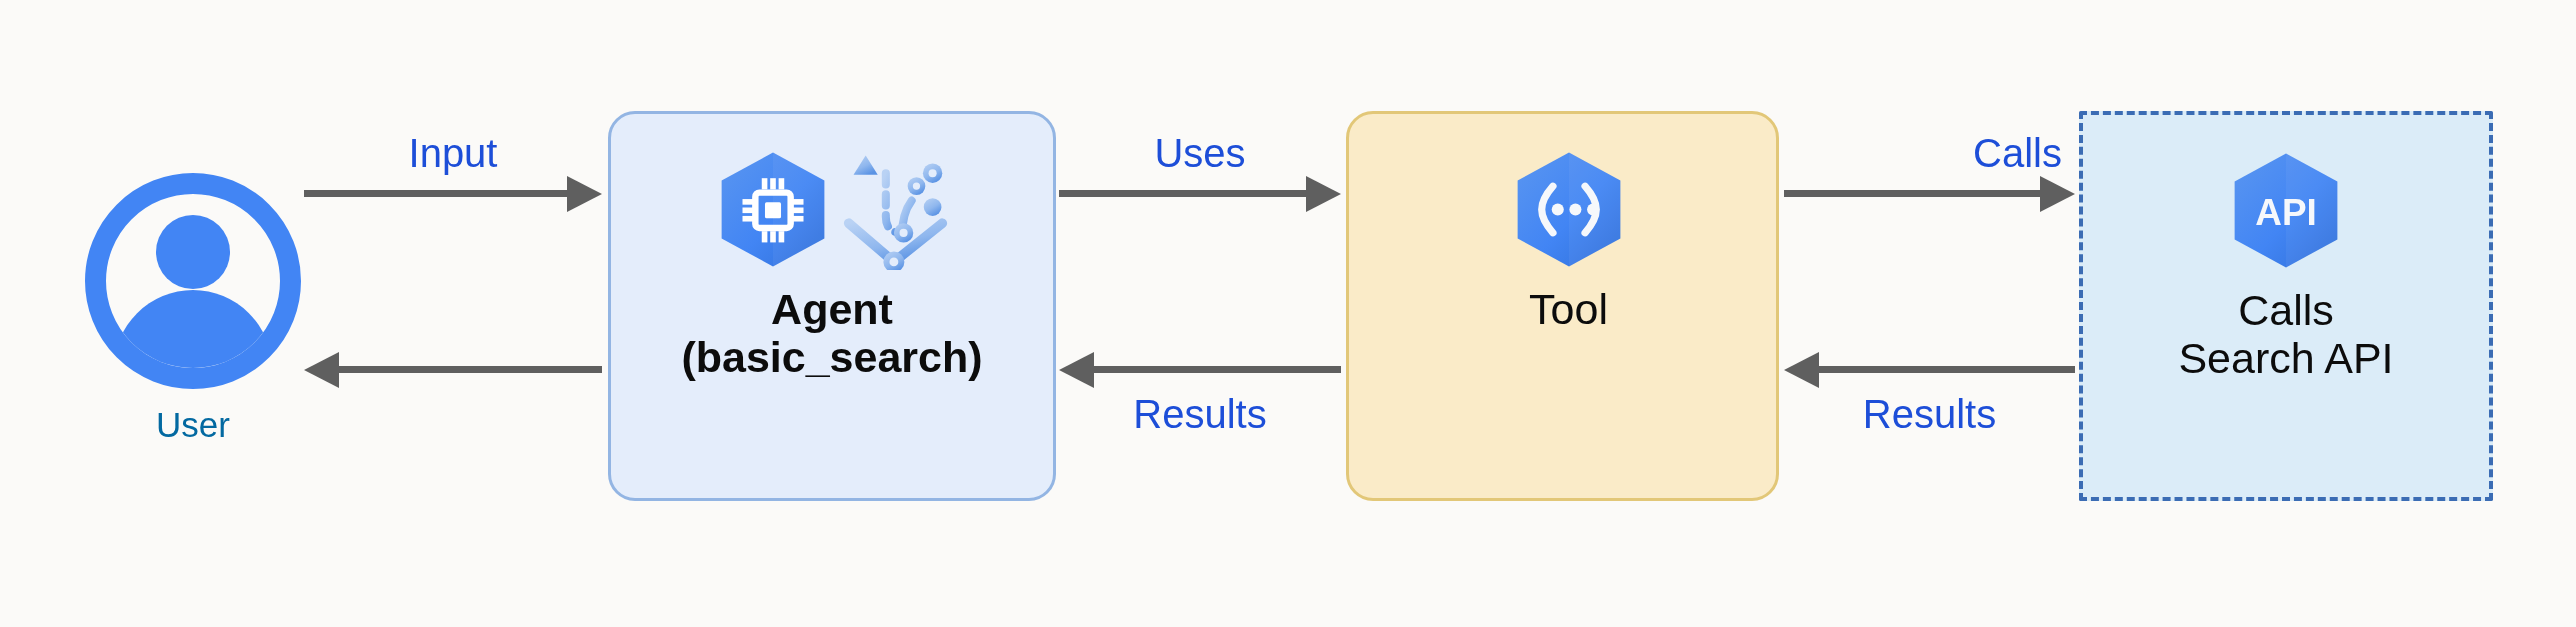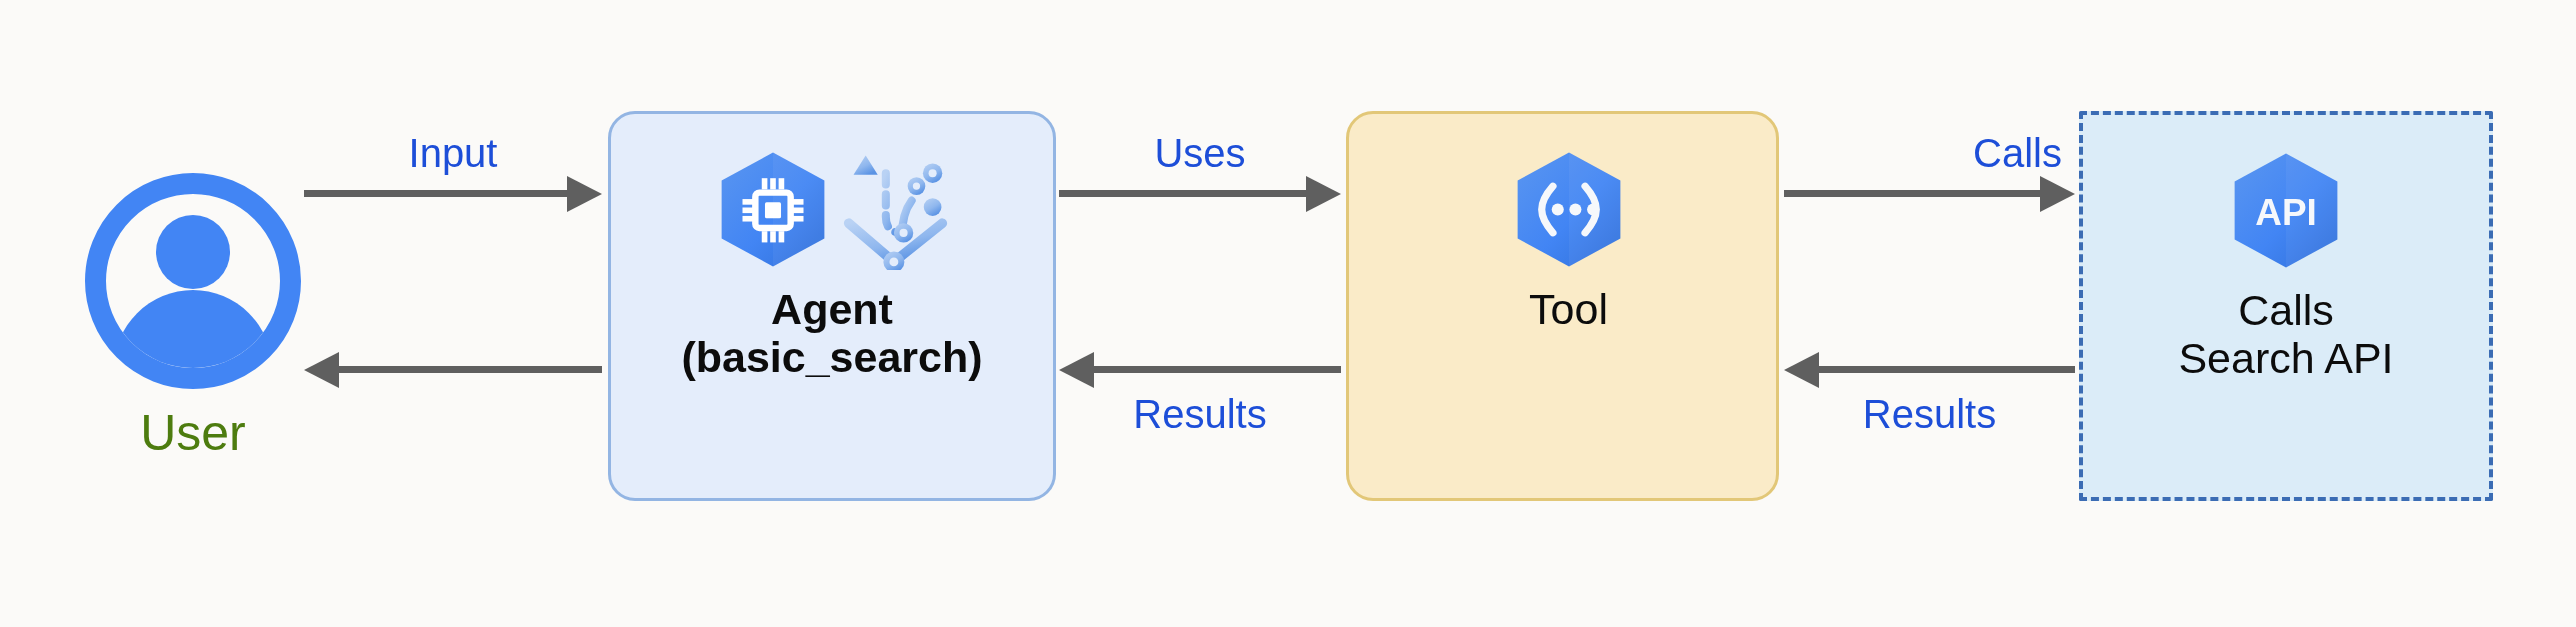--- a/index.html
+++ b/index.html
@@ -49,22 +49,22 @@
   .avatar-body {
     position: absolute;
     left: 50%; bottom: -27px;
     transform: translateX(-50%);
     width: 158px; height: 105px;
     border-radius: 79px 79px 0 0;
     background: #4285f4;
   }
   #user-label {
     margin-top: 17.7px;
-    font-size: 50px;
-    color: #4d7c0f;
+    font-size: 35px;
+    color: #0369a1;
     line-height: 1.05;
     text-align: center;
     white-space: nowrap;
   }
 
   
   .box {
     position: absolute;
     top: 111px;
     height: 390px;

